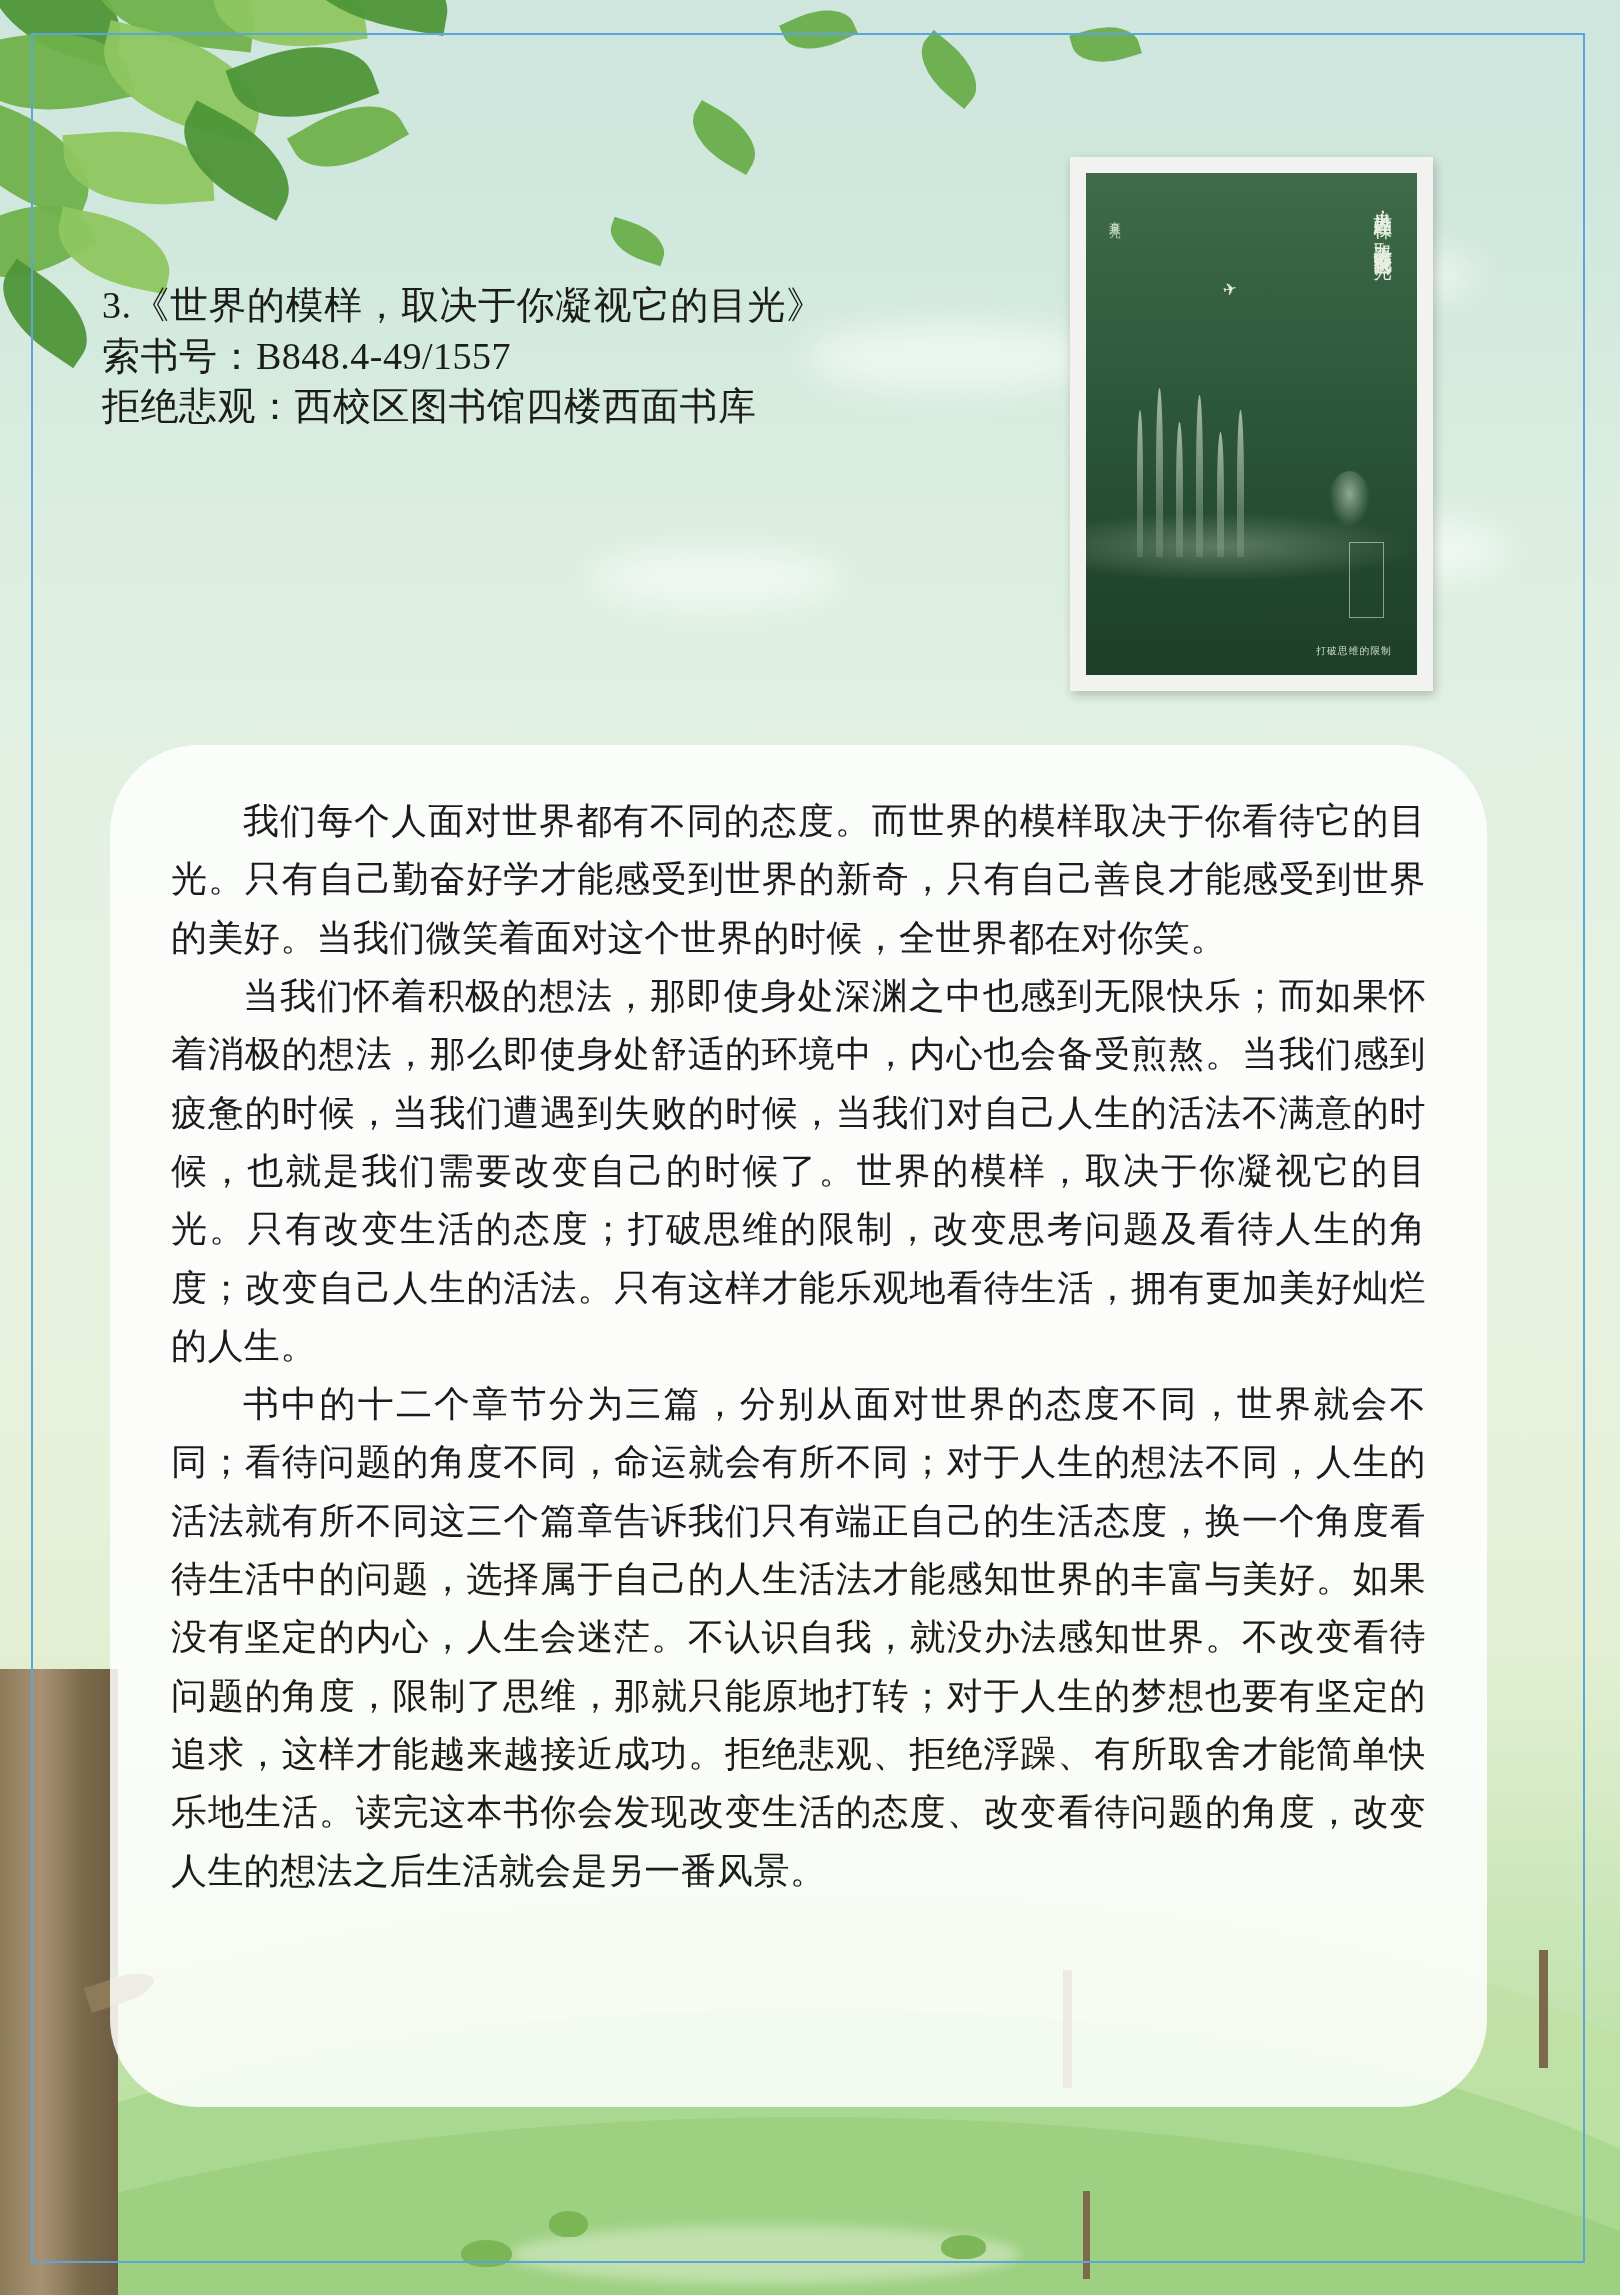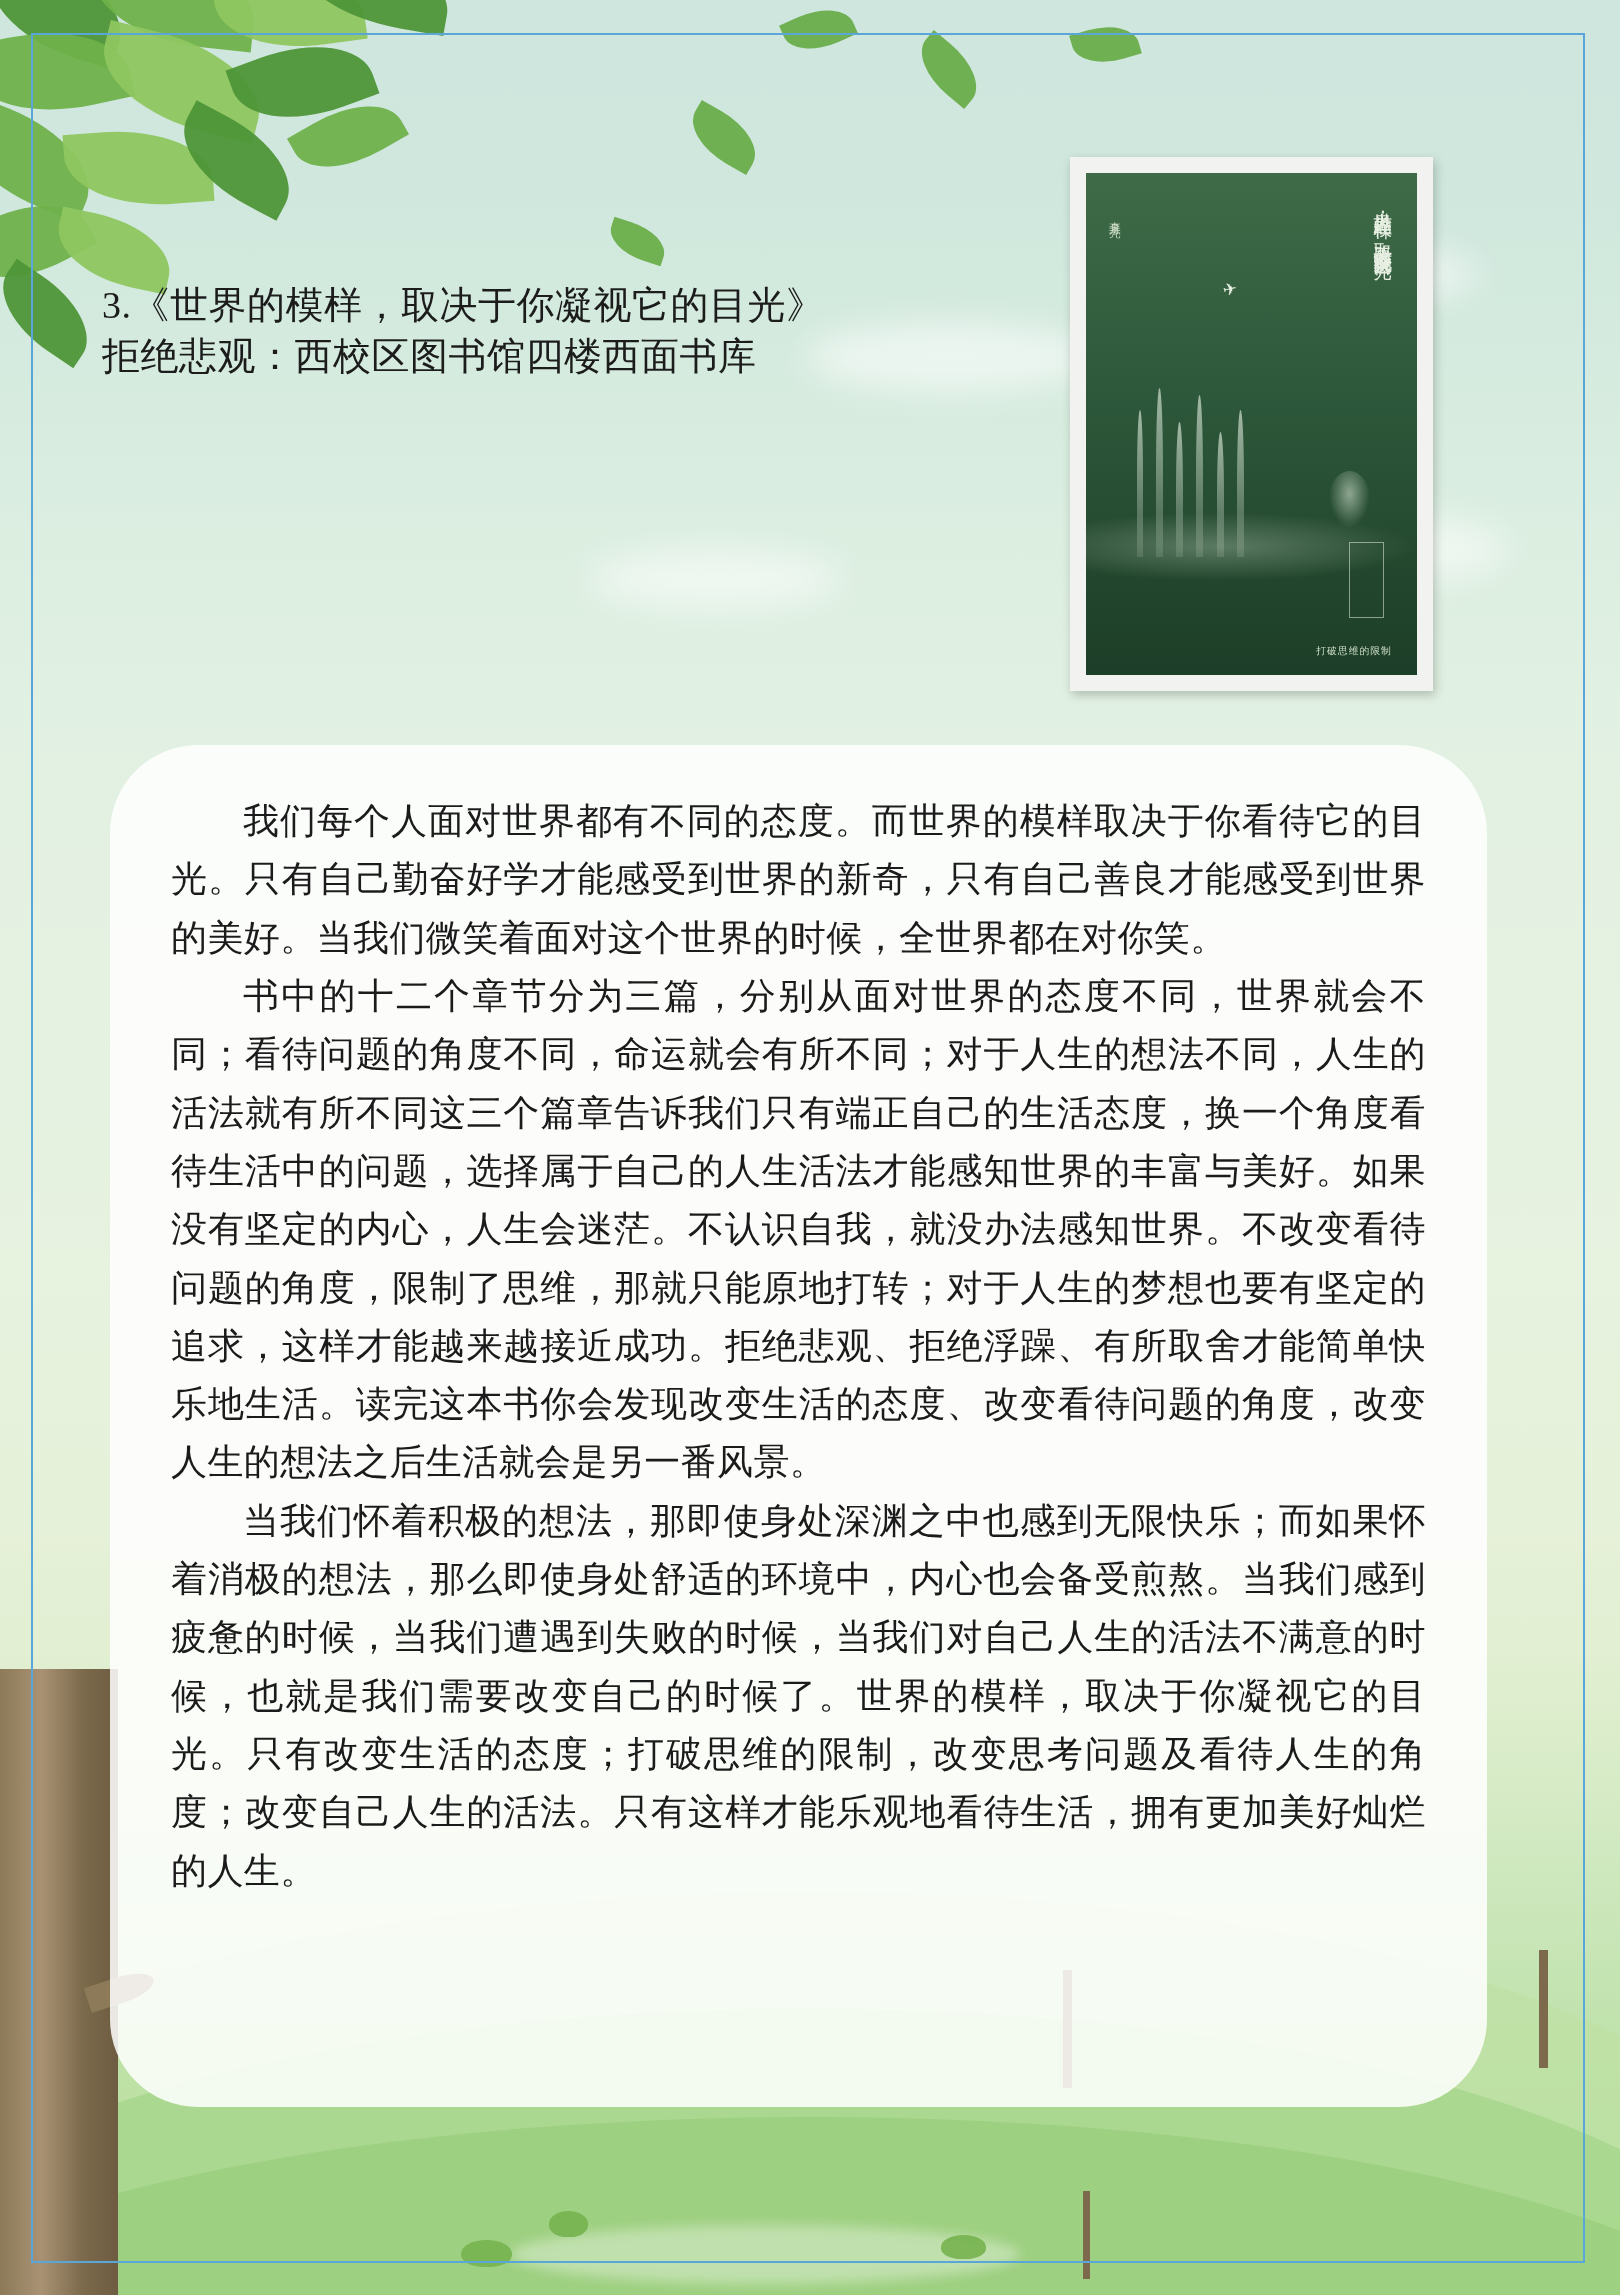--- a/index.html
+++ b/index.html
@@ -321,20 +321,21 @@
   <div class="floatleaf" style="left:686px;top:116px;width:76px;height:43px;transform:rotate(30deg);"></div>
   <div class="floatleaf" style="left:784px;top:9.8px;width:69px;height:39px;transform:rotate(-24deg);"></div>
   <div class="floatleaf" style="left:912px;top:49px;width:74px;height:41px;transform:rotate(40deg);"></div>
   <div class="floatleaf" style="left:1073px;top:25.5px;width:65px;height:37px;transform:rotate(-16deg);"></div>
   <div class="floatleaf" style="left:608px;top:225px;width:59px;height:33px;transform:rotate(18deg);"></div>
 
   <div id="frame"></div>
 
   <div id="header">
     <div class="line">3.《世界的模样，取决于你凝视它的目光》</div>
+    <div class="line">索书号：B848.4-49/1557</div>
     <div class="line">拒绝悲观：西校区图书馆四楼西面书库</div>
   </div>
 
   <div id="cover-wrap">
     <div id="cover">
       <div class="ct">世界的模样，取决于你凝视它的目光</div>
       <div class="author">李月亮</div>
       <div class="bird">✈</div>
       <div class="trees">
         <i style="left:5.9px;height:147px;"></i>
@@ -346,18 +347,18 @@
       </div>
       <div class="mist"></div>
       <div class="figure"></div>
       <div class="stamp"></div>
       <div class="pub">打破思维的限制</div>
     </div>
   </div>
 
   <div id="card">
     <p>我们每个人面对世界都有不同的态度。而世界的模样取决于你看待它的目光。只有自己勤奋好学才能感受到世界的新奇，只有自己善良才能感受到世界的美好。当我们微笑着面对这个世界的时候，全世界都在对你笑。</p>
+    <p>当我们怀着积极的想法，那即使身处深渊之中也感到无限快乐；而如果怀着消极的想法，那么即使身处舒适的环境中，内心也会备受煎熬。当我们感到疲惫的时候，当我们遭遇到失败的时候，当我们对自己人生的活法不满意的时候，也就是我们需要改变自己的时候了。世界的模样，取决于你凝视它的目光。只有改变生活的态度；打破思维的限制，改变思考问题及看待人生的角度；改变自己人生的活法。只有这样才能乐观地看待生活，拥有更加美好灿烂的人生。</p>
     <p>书中的十二个章节分为三篇，分别从面对世界的态度不同，世界就会不同；看待问题的角度不同，命运就会有所不同；对于人生的想法不同，人生的活法就有所不同这三个篇章告诉我们只有端正自己的生活态度，换一个角度看待生活中的问题，选择属于自己的人生活法才能感知世界的丰富与美好。如果没有坚定的内心，人生会迷茫。不认识自我，就没办法感知世界。不改变看待问题的角度，限制了思维，那就只能原地打转；对于人生的梦想也要有坚定的追求，这样才能越来越接近成功。拒绝悲观、拒绝浮躁、有所取舍才能简单快乐地生活。读完这本书你会发现改变生活的态度、改变看待问题的角度，改变人生的想法之后生活就会是另一番风景。</p>
-    <p>当我们怀着积极的想法，那即使身处深渊之中也感到无限快乐；而如果怀着消极的想法，那么即使身处舒适的环境中，内心也会备受煎熬。当我们感到疲惫的时候，当我们遭遇到失败的时候，当我们对自己人生的活法不满意的时候，也就是我们需要改变自己的时候了。世界的模样，取决于你凝视它的目光。只有改变生活的态度；打破思维的限制，改变思考问题及看待人生的角度；改变自己人生的活法。只有这样才能乐观地看待生活，拥有更加美好灿烂的人生。</p>
   </div>
 
 </div>
 
 
 </body></html>

